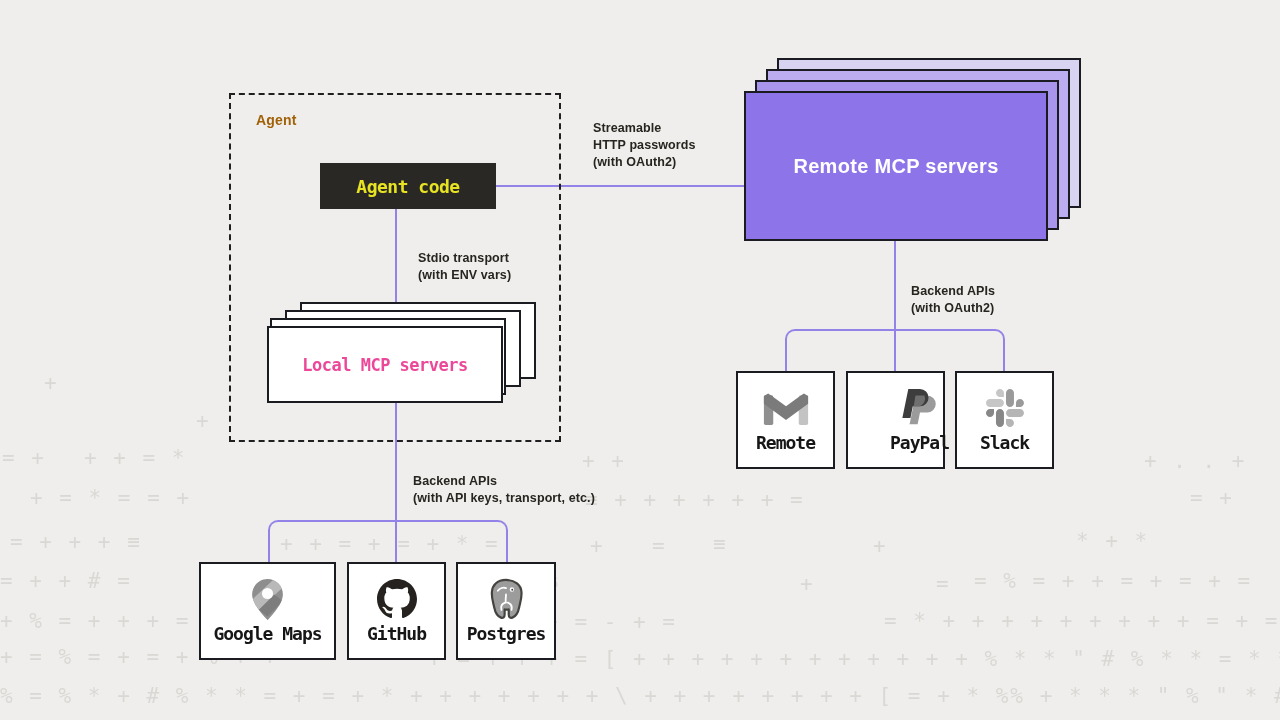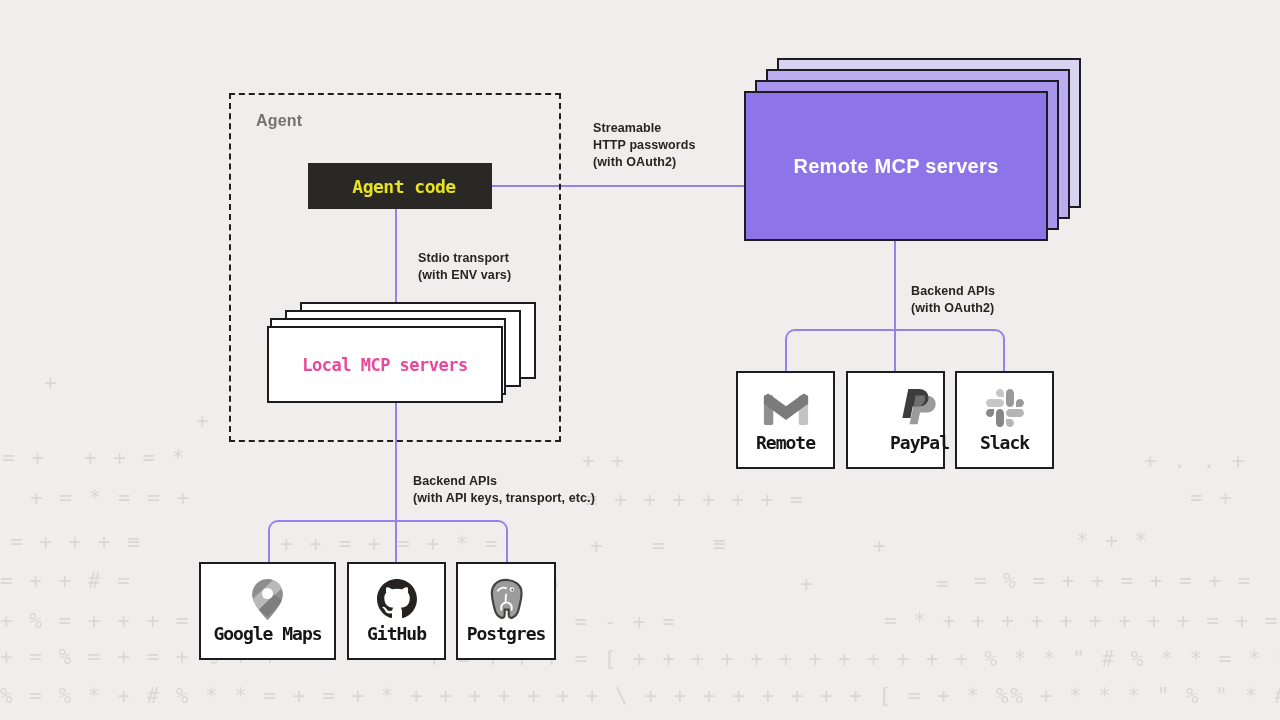--- a/index.html
+++ b/index.html
@@ -21,27 +21,27 @@
     border:2px solid #9383e8;border-bottom:none;
     border-radius:10px 10px 0 0;background:transparent;
   }
   
   .agent-box{
     position:absolute;left:229px;top:93px;width:332px;height:349px;
     border:2px dashed #1f1f1f;box-sizing:border-box;z-index:1;background:transparent;
   }
   .agent-title{
     position:absolute;left:256px;top:112px;z-index:2;
-    font-weight:700;font-size:16px;color:#737373;letter-spacing:0.2px;
+    font-weight:700;font-size:14px;color:#a16207;letter-spacing:0.2px;
   }
   .agent-code{
-    position:absolute;left:308px;top:163px;width:176px;height:46px;z-index:3;
+    position:absolute;left:320px;top:163px;width:176px;height:46px;z-index:3;
     background:#292824;display:flex;align-items:center;justify-content:center;
     font-family:"DejaVu Sans Mono",monospace;font-weight:700;font-size:18px;
-    color:#e7e322;letter-spacing:-0.5px;padding-left:8px;
+    color:#e7e322;letter-spacing:-0.5px;
   }
   
   .layer{position:absolute;box-sizing:border-box;border:2px solid #1b1b22;z-index:3;}
   .node-main{
     position:absolute;box-sizing:border-box;border:2px solid #1b1b22;z-index:4;
     display:flex;align-items:center;justify-content:center;
   }
   .remote-main{
     left:744px;top:91px;width:304px;height:150px;background:#8d74e8;
     color:#ffffff;font-weight:600;font-size:20px;letter-spacing:0.3px;

